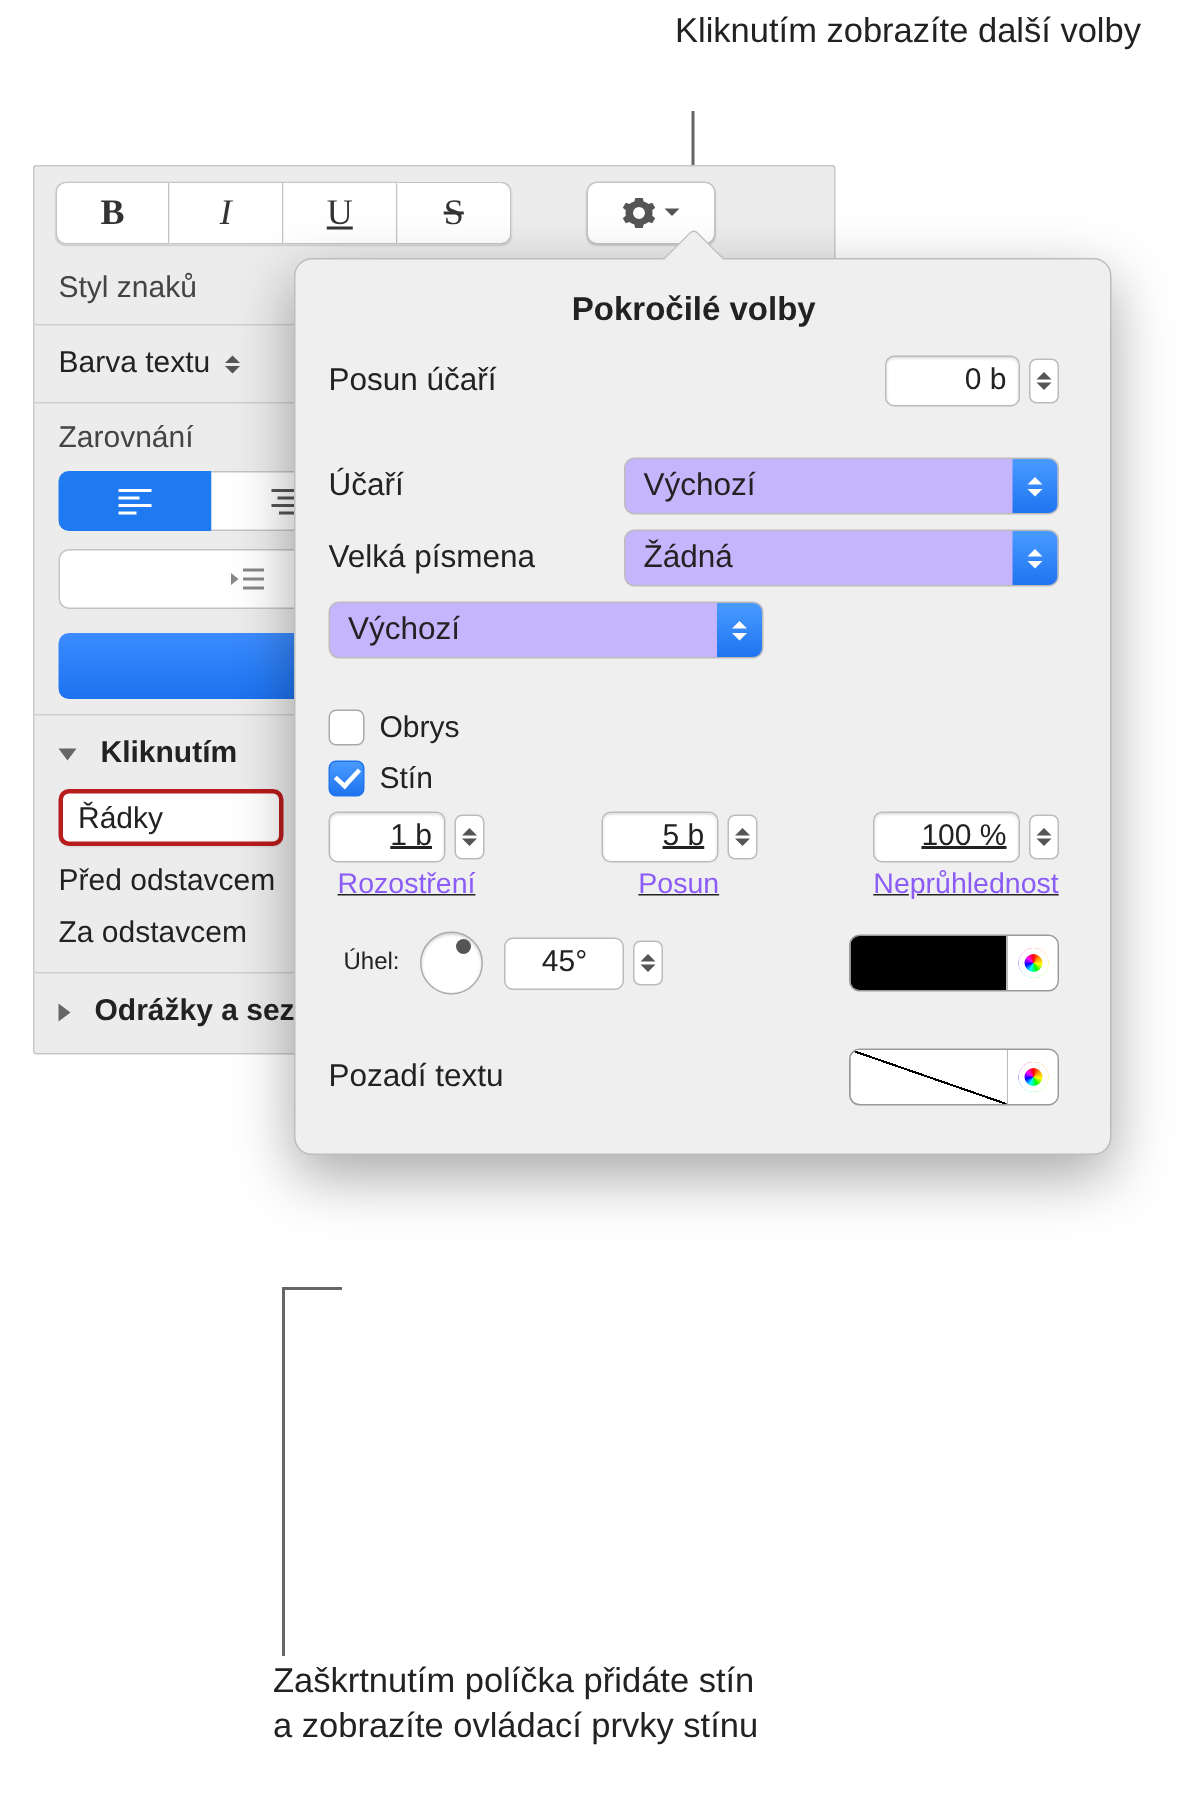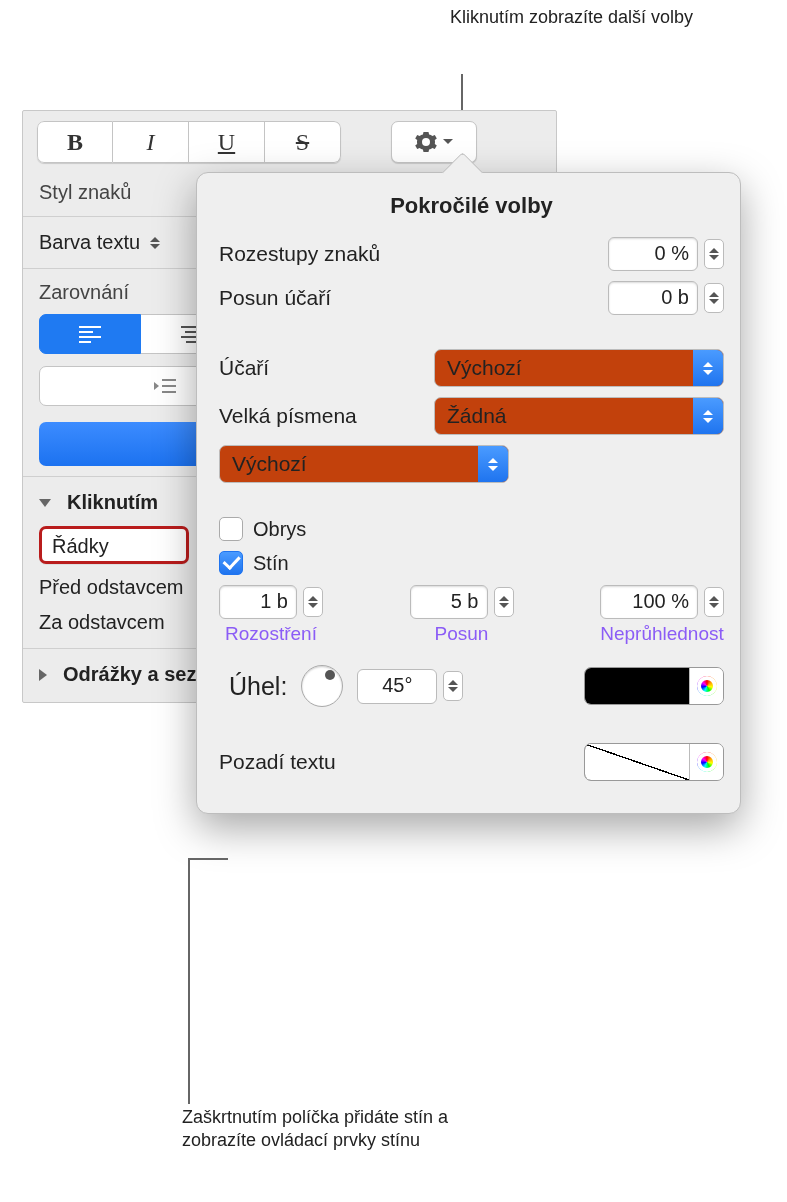--- a/index.html
+++ b/index.html
@@ -9,21 +9,21 @@
     font-size: 20px;
     color: #222;
     background: #fff;
     width: 787px;
     height: 1202px;
     position: relative;
   }
 
   .callout {
     position: absolute;
-    font-size: 18px;
+    font-size: 23px;
     line-height: 1.3;
     color: #222;
   }
   .callout-line {
     position: absolute;
     background: #666;
   }
 
   .sidebar {
     position: absolute;
@@ -155,21 +155,21 @@
   
   .popover {
     position: absolute;
     left: 196px;
     top: 172px;
     width: 545px;
     background: #efefef;
     border: 1px solid #bdbdbd;
     border-radius: 12px;
     box-shadow: 0 14px 40px rgba(0,0,0,0.35);
-    padding: 18px 16px 22px 22px;
+    padding: 18px 34px 22px 22px;
   }
   .popover::before {
     content:"";
     position:absolute;
     top:-15px; left: 251px;
     width: 28px; height: 28px;
     background:#efefef;
     border-left:1px solid #bdbdbd;
     border-top:1px solid #bdbdbd;
     transform: rotate(45deg);
@@ -194,21 +194,21 @@
     border:1px solid #bbb; border-radius:5px; background:#fff;
   }
   .stepper .sup, .stepper .sdn {
     width:0;height:0;border-left:5px solid transparent;border-right:5px solid transparent;
     margin:1px auto;
   }
   .stepper .sup { border-bottom:5px solid #555;}
   .stepper .sdn { border-top:5px solid #555;}
 
   .mac-dropdown {
-    display:flex; width:290px; height:38px; background:#c2410c;
+    display:flex; width:290px; height:38px; background:#c4b5fd;
     border:1px solid #bcbcbc; border-radius:7px; overflow:hidden;gap:40px;
   }
   .mac-dropdown .txt { flex:1; padding:6px 12px; font-size:21px;}
   .mac-dropdown .caps {
     width:30px; background:linear-gradient(#4a9bff,#1f74ef);
     display:flex; flex-direction:column; align-items:center; justify-content:center;
   }
   .mac-dropdown .caps span {
     width:0;height:0;border-left:5px solid transparent;border-right:5px solid transparent;
   }
@@ -220,27 +220,27 @@
     width:24px;height:24px;border:1px solid #aaa;border-radius:5px;background:#fff;
     margin-right:10px; display:flex;align-items:center;justify-content:center;
   }
   .chk.checked { background:linear-gradient(#4a9bff,#1f74ef); border-color:#1f74ef;}
   .chk.checked::after{
     content:""; width:7px;height:13px;border-right:3px solid #fff;border-bottom:3px solid #fff;
     transform:rotate(43deg) translate(-1px,-2px);
   }
 
   .shadow-grid {
-    display:flex; justify-content:space-between; margin-top:6px;
+    display:flex; justify-content:space-between; margin-top:6px;text-decoration:underline;
   }
   .shadow-col { display:flex; flex-direction:column; align-items:center;}
   .shadow-col .sublbl { font-size:19px; color:#8b5cf6; margin-top:4px;}
 
   .angle-row{ display:flex; align-items:center; gap:14px; margin-top:20px;}
-  .angle-row .albl{ font-size:25px; margin-left:10px;}
+  .angle-row .albl{ font-size:16px; margin-left:10px;}
   .dial{
     width:42px;height:42px;border-radius:50%;background:#fff;border:1px solid #aaa;
     box-shadow:inset 0 1px 2px rgba(0,0,0,0.2); position:relative;
   }
   .dial::after{
     content:"";position:absolute;width:10px;height:10px;border-radius:50%;
     background:#555; top:4px; right:7px;
   }
   .angle-val{
     width:80px;height:35px;background:#fff;border:1px solid #bbb;border-radius:6px;
@@ -391,30 +391,20 @@
 
   <div class="row">
     <span class="disclosure right"></span>
     <span class="bold-label">Odrážky a seznamy</span>
   </div>
 </div>
 
 <div class="popover">
   <div class="pop-title">Pokročilé volby</div>
 
-  <div class="pop-row">
-    <div class="lbl">Rozestupy znaků</div>
-    <div class="stepper-box">
-      <div class="val">0 %</div>
-      <div class="stepper">
-          <span class="sup"></span>
-          <span class="sdn"></span>
-        </div>
-    </div>
-  </div>
 
   <div class="pop-row">
     <div class="lbl">Posun účaří</div>
     <div class="stepper-box">
       <div class="val">0 b</div>
       <div class="stepper">
           <span class="sup"></span>
           <span class="sdn"></span>
         </div>
     </div>

